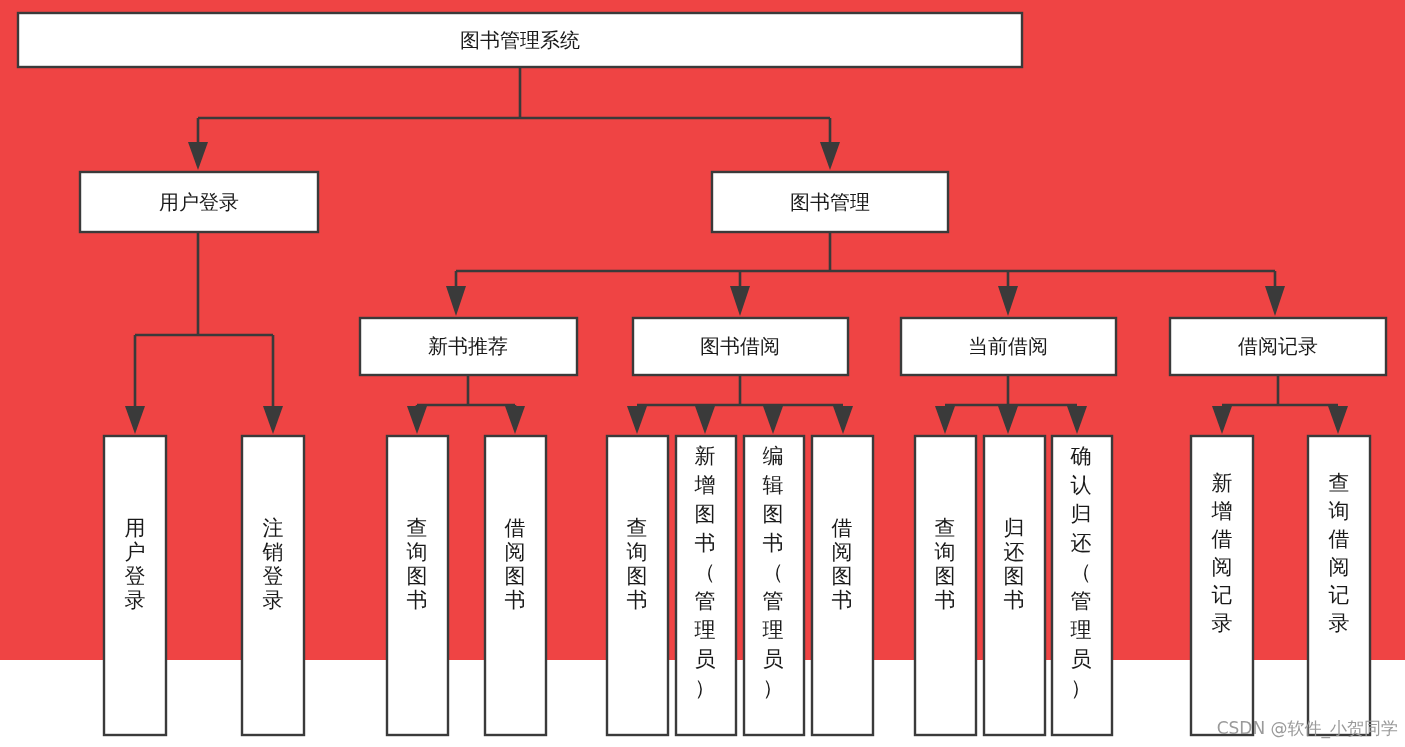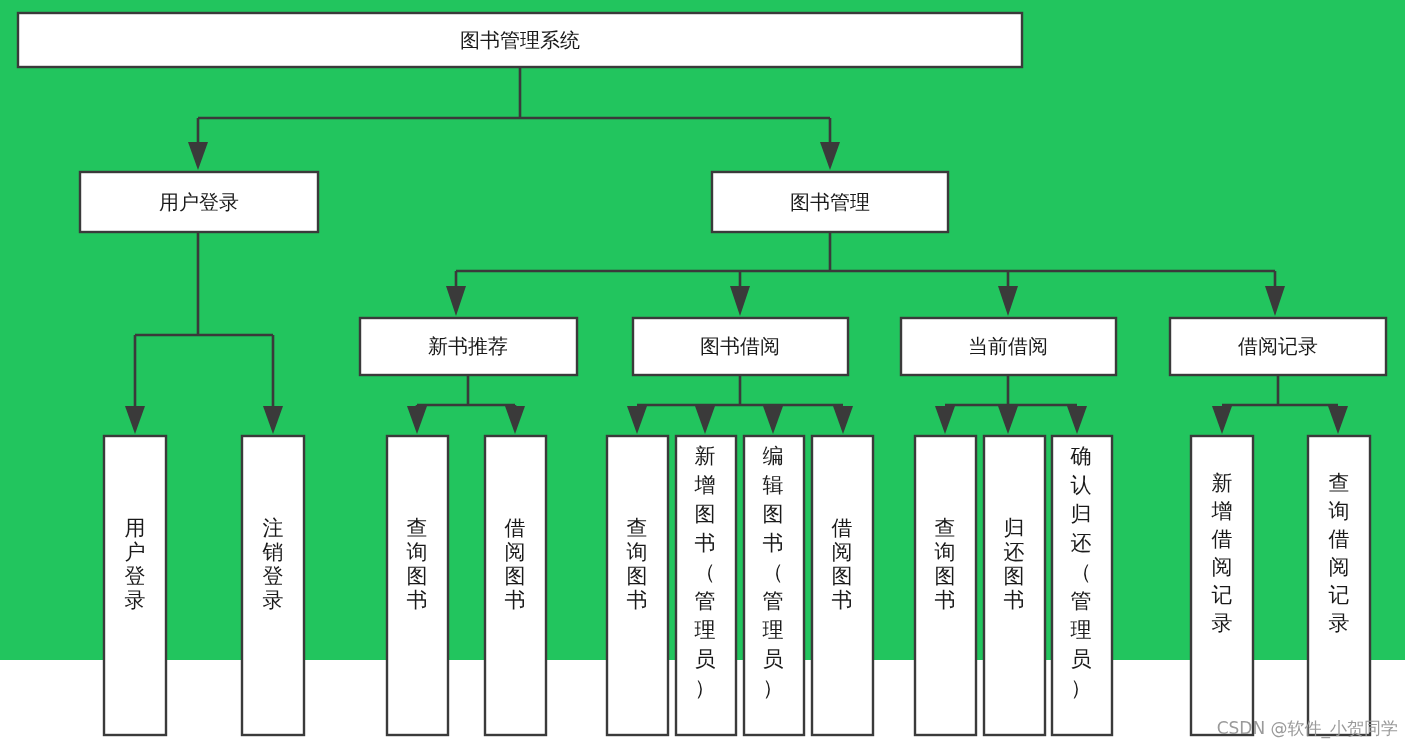--- a/index.html
+++ b/index.html
@@ -11,21 +11,21 @@
     width: 1405px;
     height: 747px;
     font-family: "DejaVu Sans", "Liberation Sans", sans-serif;
     overflow: hidden;
     position: relative;
   }
   #diagram-root {
     position: relative;
     width: 1405px;
     height: 660px;
-    background: #22c55e;
+    background: #ef4444;
   }
   svg#diagram-svg {
     position: absolute;
     left: 0;
     top: 0;
     width: 1405px;
     height: 747px;
     display: block;
   }
   .node-box {

